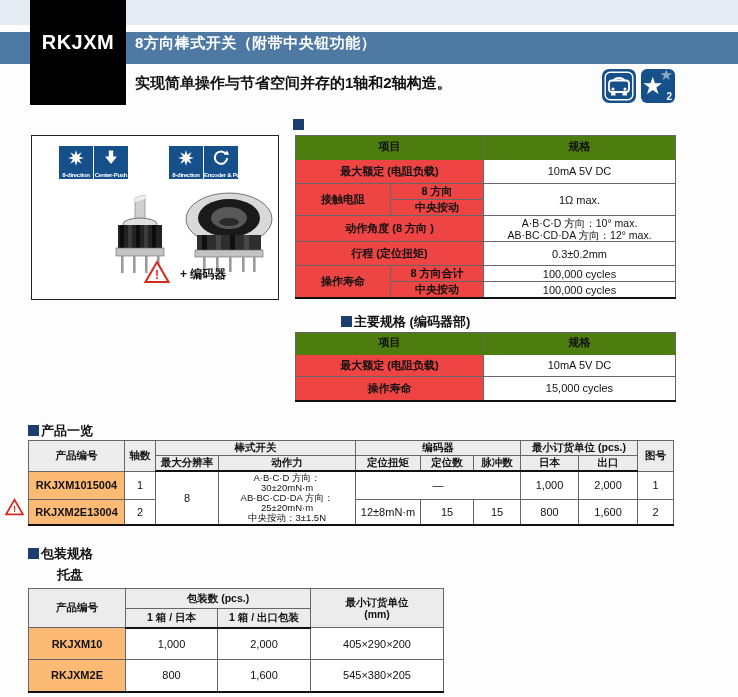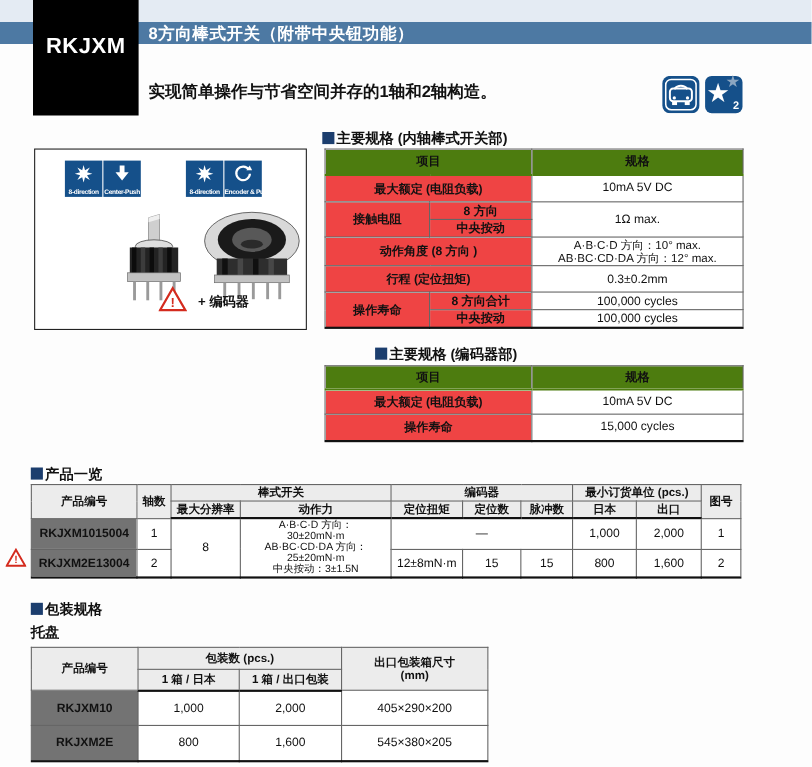--- a/index.html
+++ b/index.html
@@ -2,21 +2,21 @@
 <html><head>
 <meta charset="utf-8">
 <style>
   html,body{margin:0;padding:0;background:#fff;}
   #page{position:relative;width:738px;height:697px;background:#fdfdfd;overflow:hidden;
         font-family:"Liberation Sans","DejaVu Sans",sans-serif;color:#111;}
   .abs{position:absolute;}
 
   
   #top-band{left:0;top:0;width:738px;height:25px;background:#e4ebf3;}
-  #title-bar{left:0;top:20px;width:738px;height:20px;background:#4d79a3;}
+  #title-bar{left:0;top:32px;width:738px;height:32px;background:#4d79a3;}
   #title-bar .t{position:absolute;left:135px;top:0;line-height:22px;color:#fff;
                 font-weight:bold;font-size:15px;letter-spacing:.5px;white-space:nowrap;}
   #black-box{left:30px;top:0;width:96px;height:105px;background:#000;z-index:3;}
   #black-box .t{position:absolute;left:0;top:31px;width:100%;text-align:center;color:#fff;
                 font-weight:bold;font-size:20px;letter-spacing:.5px;}
   #subtitle{left:135px;top:74px;font-size:15px;font-weight:bold;white-space:nowrap;}
 
   
   .sq-icon{width:34px;height:34px;}
   #icon-star{background:#15508a;border-radius:6px;position:absolute;}
@@ -31,32 +31,32 @@
   .tile .lbl{position:absolute;left:0;bottom:1px;width:100%;text-align:center;color:#fff;
              font-size:6px;font-weight:bold;white-space:nowrap;letter-spacing:-.3px;}
   .tile svg{position:absolute;left:50%;top:2px;transform:translateX(-50%);}
   .caption{font-size:12px;font-weight:bold;}
   .warn svg{display:block;}
 
   
   .sec-title{position:absolute;font-size:13px;font-weight:bold;white-space:nowrap;}
   .sec-title .sq{display:inline-block;width:11px;height:11px;background:#1c3e6e;margin-right:2px;
                  vertical-align:-1px;}
-  .sub-label{position:absolute;font-size:13px;font-weight:bold;}
+  .sub-label{position:absolute;font-size:13px;font-weight:bold;margin-left:29px;}
 
   
   table.tbl{border-collapse:collapse;table-layout:fixed;position:absolute;
             border:1px solid #333;border-bottom:2px solid #111;background:#fff;}
   table.tbl td{border:1px solid #666;font-size:11px;text-align:center;vertical-align:middle;
                padding:0 2px;overflow:hidden;}
   tr.head td{background:#4d7c0f;font-weight:bold;border-bottom:2px solid #4d7c0f;}
   tr.head2 td{background:#ececec;font-weight:bold;border-bottom:2px solid #111;font-size:10.5px;}
   tr.headg td{background:#ececec;font-weight:bold;font-size:10.5px;}
   td.item{background:#ef4444;text-align:left;padding-left:6px;font-weight:bold;}
-  td.part{background:#737373;font-weight:bold;}
+  td.part{background:#fdba74;font-weight:bold;}
   td.val2 div{line-height:12px;font-size:10.5px;}
   td.force{padding:1px 0;}
   td.force div{line-height:10px;font-size:9.5px;}
 </style>
 </head>
 <body>
 
 <div id="page">
 
   <div id="top-band" class="abs"></div>
@@ -162,21 +162,21 @@
     <div class="abs warn" style="left:112px;top:124px;">
       <svg width="26" height="24" viewBox="0 0 26 24">
         <polygon points="13,2 24.5,22 1.5,22" fill="#fff" stroke="#d42b1e" stroke-width="2"></polygon>
         <text x="13" y="19" text-anchor="middle" font-size="12" font-weight="bold" fill="#d42b1e">!</text>
       </svg>
     </div>
     <div class="abs caption" style="left:148px;top:130px;">+ 编码器</div>
   </div>
 
   <div class="sec-title" style="left:293px;top:117px;">
-    <span class="sq"></span><span>主要规格 (内轴棒式开关部)</span>
+    <span class="sq"></span>
   </div>
   <table class="tbl" style="left:295px;top:135px;width:380px;">
     <colgroup>
         <col style="width:95px">
         <col style="width:93px">
         <col style="width:192px">
       </colgroup>
     <tbody>
         <tr class="head" style="height:23px">
       <td colspan="2">项目</td>
@@ -320,21 +320,21 @@
         <col style="width:97px">
         <col style="width:92px">
         <col style="width:93px">
         <col style="width:133px">
       </colgroup>
     <tbody>
         <tr class="headg" style="height:20px">
       <td rowspan="2">产品编号</td>
       <td colspan="2">包装数 (pcs.)</td>
       <td rowspan="2" class="val2">
-        <div>出口包装箱尺寸</div>
+        <div>最小订货单位</div>
         <div>(mm)</div>
       </td>
     </tr>
     <tr class="head2" style="height:19px">
       <td>1 箱 / 日本</td>
       <td>1 箱 / 出口包装</td>
     </tr>
     <tr style="height:32px">
       <td class="part">RKJXM10</td>
       <td>1,000</td>

